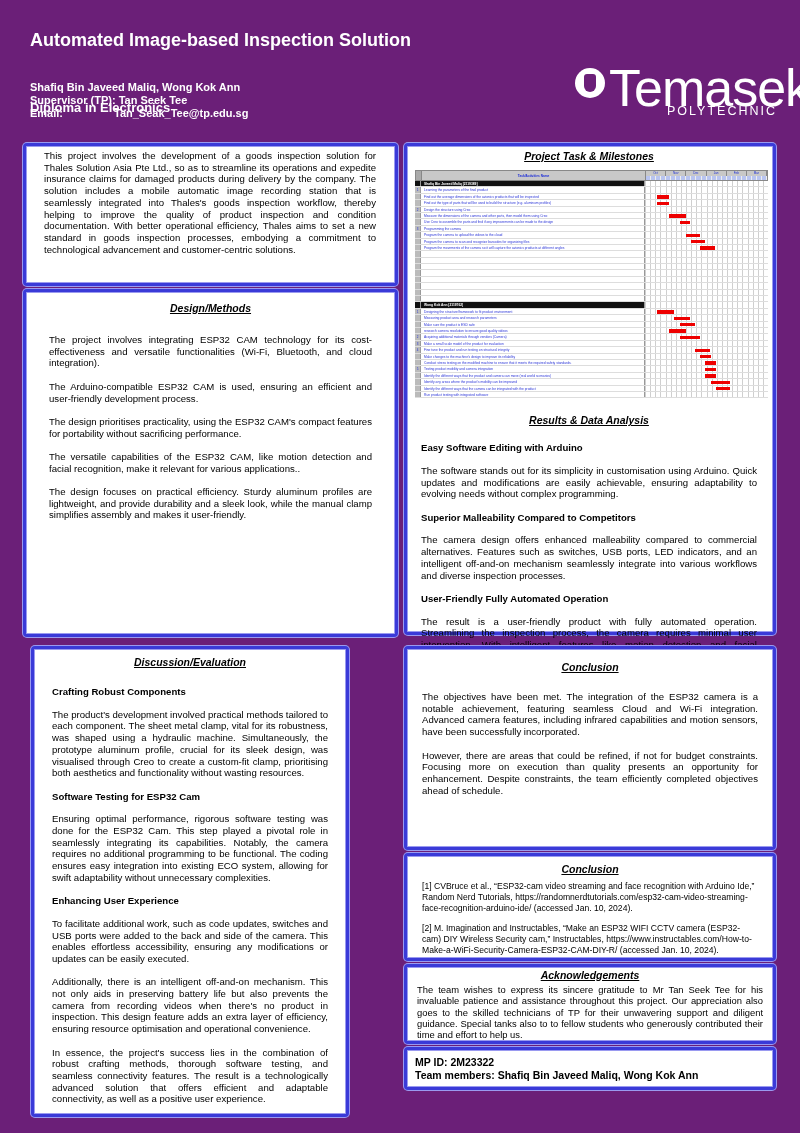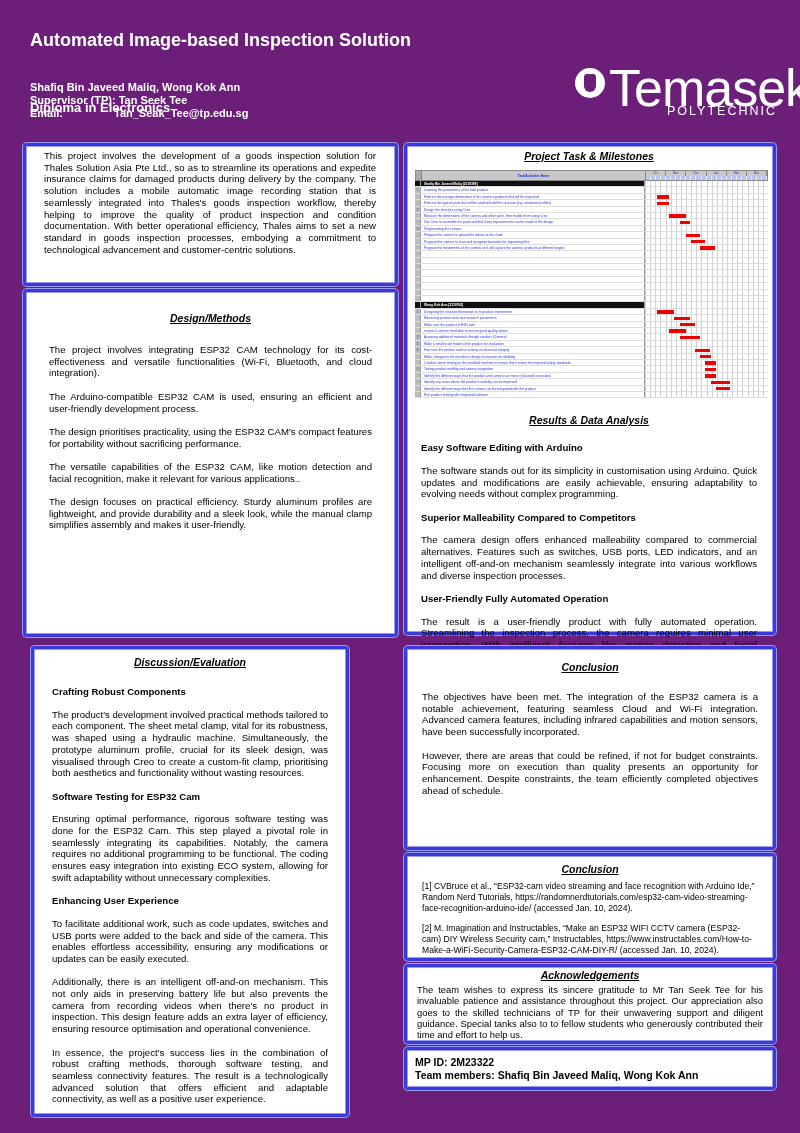--- a/index.html
+++ b/index.html
@@ -17,21 +17,21 @@
   .logo .word { position: absolute; left: 34px; top: -6px; font-size: 52px; letter-spacing: -1px; }
   .logo .sub { position: absolute; left: 92px; top: 40px; font-size: 12.5px; letter-spacing: 2px; }
 
   .box { position: absolute; background: #fff; border: 3px solid #3a3ad8; border-radius: 4px; box-shadow: inset 0 0 0 1px #9a9af0, 0 0 0 1px #9a9af0; }
   .box h2 { text-align: center; font-size: 10.5px; font-weight: bold; font-style: italic; text-decoration: underline; margin-bottom: 8px; }
   .box p { font-size: 9.6px; line-height: 11.7px; text-align: justify; }
   .box h3 { font-size: 9.6px; font-weight: bold; }
   .gap { height: 11.7px; }
 
   #abstract { left: 23px; top: 143px; width: 375px; height: 143px; padding: 4px 19px 0 18px; }
-  #design { left: 23px; top: 289px; width: 375px; height: 348px; padding: 20px 23px 0 23px; }
+  #design { left: 23px; top: 289px; width: 375px; height: 348px; padding: 10px 23px 0 23px; }
   #design h2 { margin-bottom: 20px; }
   #discussion { left: 31px; top: 646px; width: 318px; height: 471px; padding: 7px 18px 2px 18px; }
   #discussion h2 { margin-bottom: 18px; }
   #project { left: 404px; top: 143px; width: 372px; height: 492px; padding: 4px 10px 0 8px; }
   #conclusion { left: 404px; top: 646px; width: 372px; height: 204px; padding: 12px 15px 0 15px; }
   #conclusion h2 { margin-bottom: 18px; }
   #references { left: 404px; top: 853px; width: 372px; height: 108px; padding: 7px 15px 0 15px; }
   #references p { font-size: 8.6px; line-height: 11px; text-align: left; }
   #references h2 { margin-bottom: 6px; }
   #ack { left: 404px; top: 964px; width: 372px; height: 80px; padding: 2px 10px 16px 10px; }

